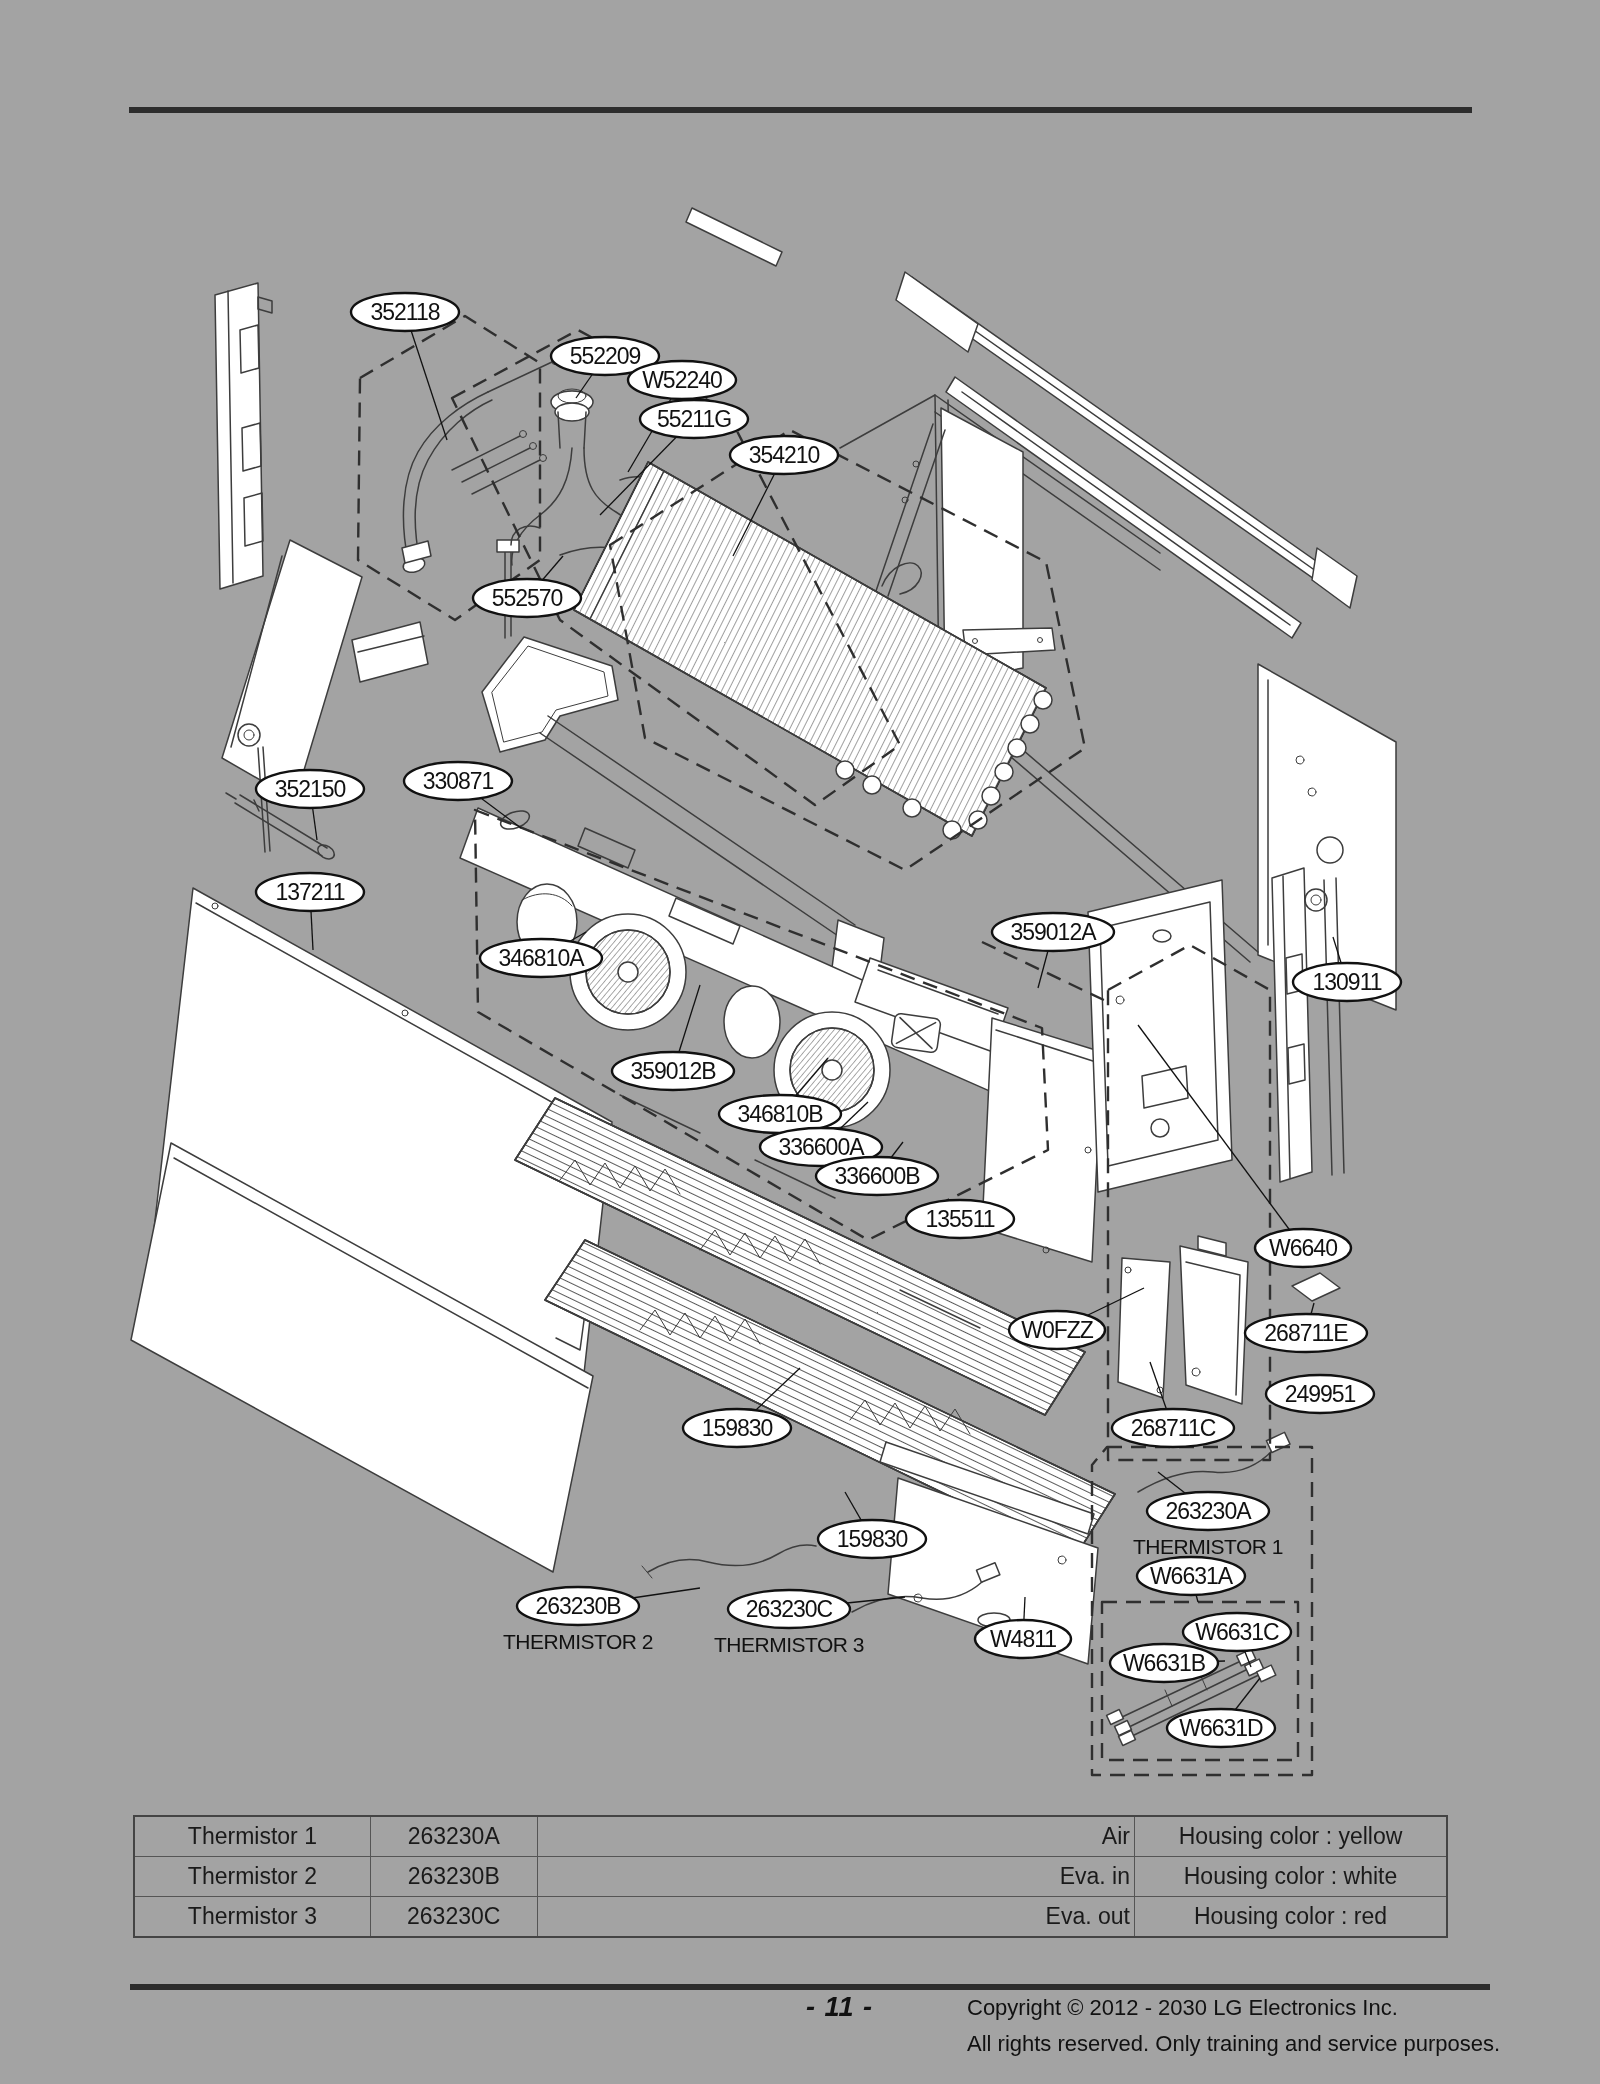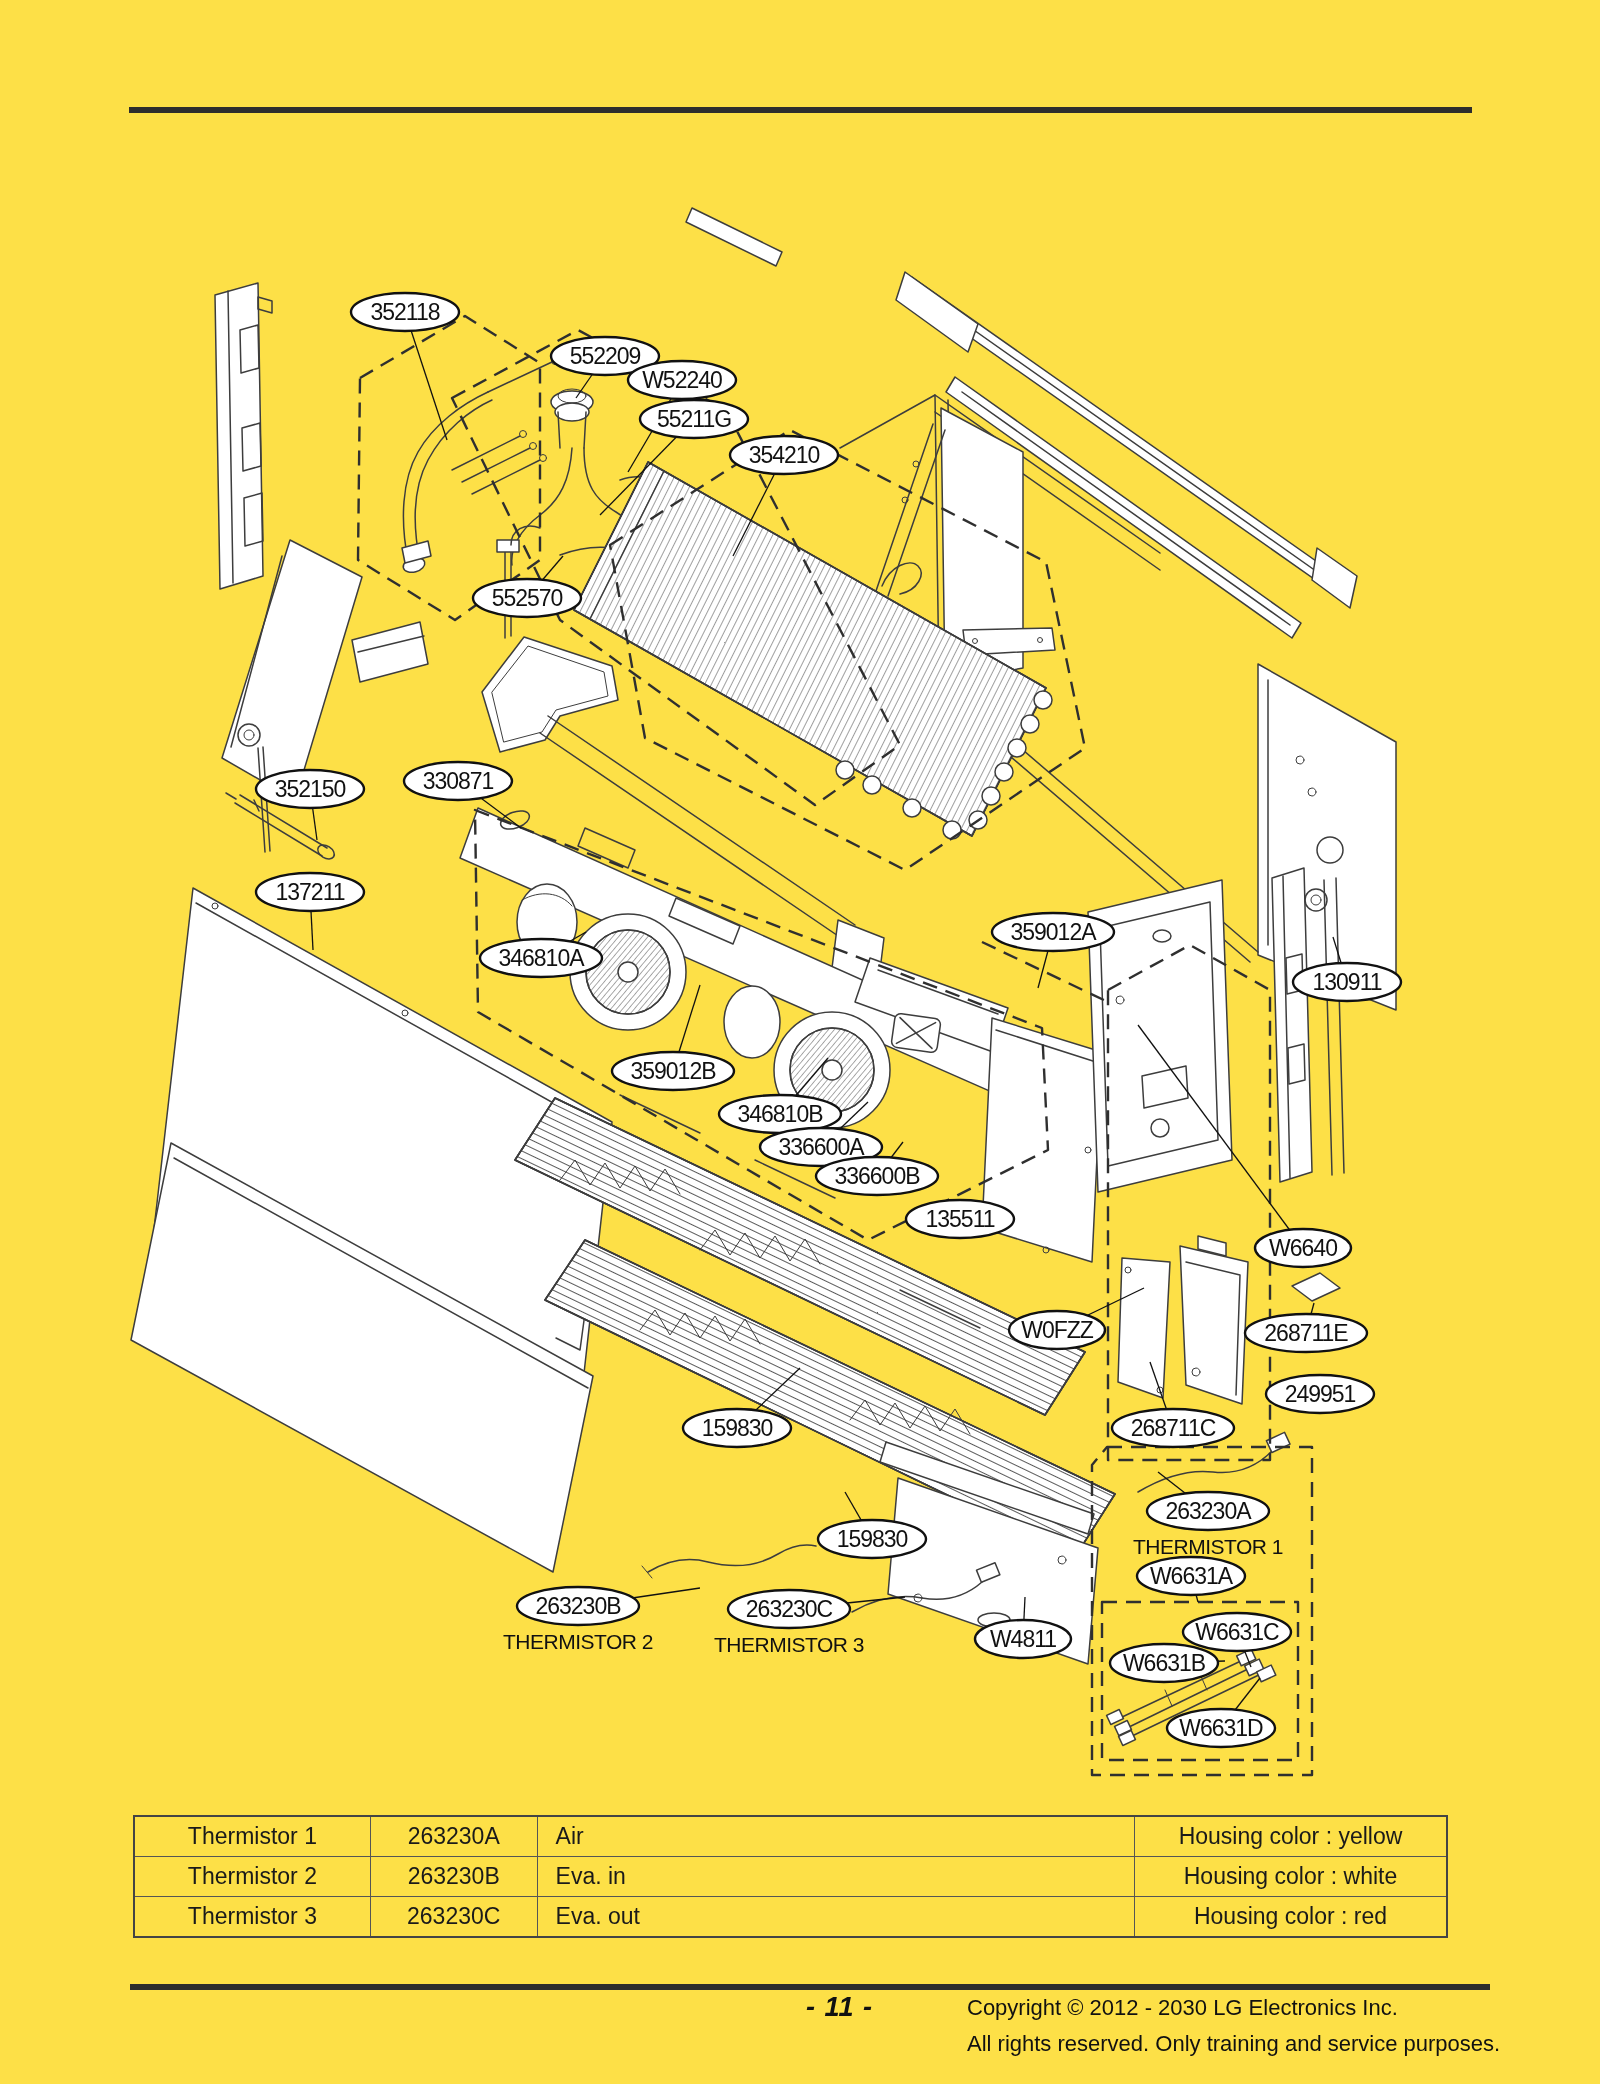--- a/index.html
+++ b/index.html
@@ -1,16 +1,16 @@
 <!DOCTYPE html>
 <html><head>
 <meta charset="utf-8">
 <style>
   html,body{margin:0;padding:0;background:#e8e8e8;font-family:"Liberation Sans",sans-serif;}
-  .page{position:relative;width:1600px;height:2084px;background:#fde047;margin:0 auto;overflow:hidden;}
+  .page{position:relative;width:1600px;height:2084px;background:#a3a3a3;margin:0 auto;overflow:hidden;}
   .rule{position:absolute;background:#2d2d2d;}
   .rule.top{left:129px;top:107px;width:1343px;height:6px;}
   .rule.bottom{left:130px;top:1984px;width:1360px;height:6px;}
   svg.diagram{position:absolute;left:0;top:0;}
 
   
   .art line,.art path,.art polyline,.art polygon,.art circle,.art ellipse,.art rect{
     stroke:#3d3d3d;stroke-width:1.5;fill:none;stroke-linejoin:round;stroke-linecap:round;}
   .art .wf{fill:#ffffff;}
   .art .fcoil{fill:url(#coilHatch);}
@@ -25,21 +25,21 @@
     letter-spacing:-1px;text-anchor:middle;}
   .sub-text{fill:#111111;font-family:"Liberation Sans",sans-serif;font-size:21px;
     letter-spacing:-0.5px;text-anchor:middle;}
   .leader{stroke:#111111;stroke-width:1.3;}
 
   
   .parts-table{position:absolute;left:133px;top:1815px;width:1315px;}
   .parts-table table{width:100%;border-collapse:collapse;table-layout:fixed;border:2.2px solid #444;}
   .parts-table td{border:1.6px solid #555;height:39px;font-size:23px;color:#1a1a1a;padding:0 4px;}
   .parts-table td.c1,.parts-table td.c2,.parts-table td.c4{text-align:center;}
-  .parts-table td.c3{text-align:left;padding-left:18px;}
+  .parts-table td.c3{text-align:right;padding-left:18px;}
 
   
   .page-number{position:absolute;left:733px;top:1992px;width:140px;text-align:right;
     font-size:27px;font-weight:bold;font-style:italic;letter-spacing:1px;color:#111;}
   .copyright{position:absolute;left:967px;top:1990px;width:540px;font-size:22px;
     line-height:36px;color:#111;}
 </style>
 </head>
 <body>
 

